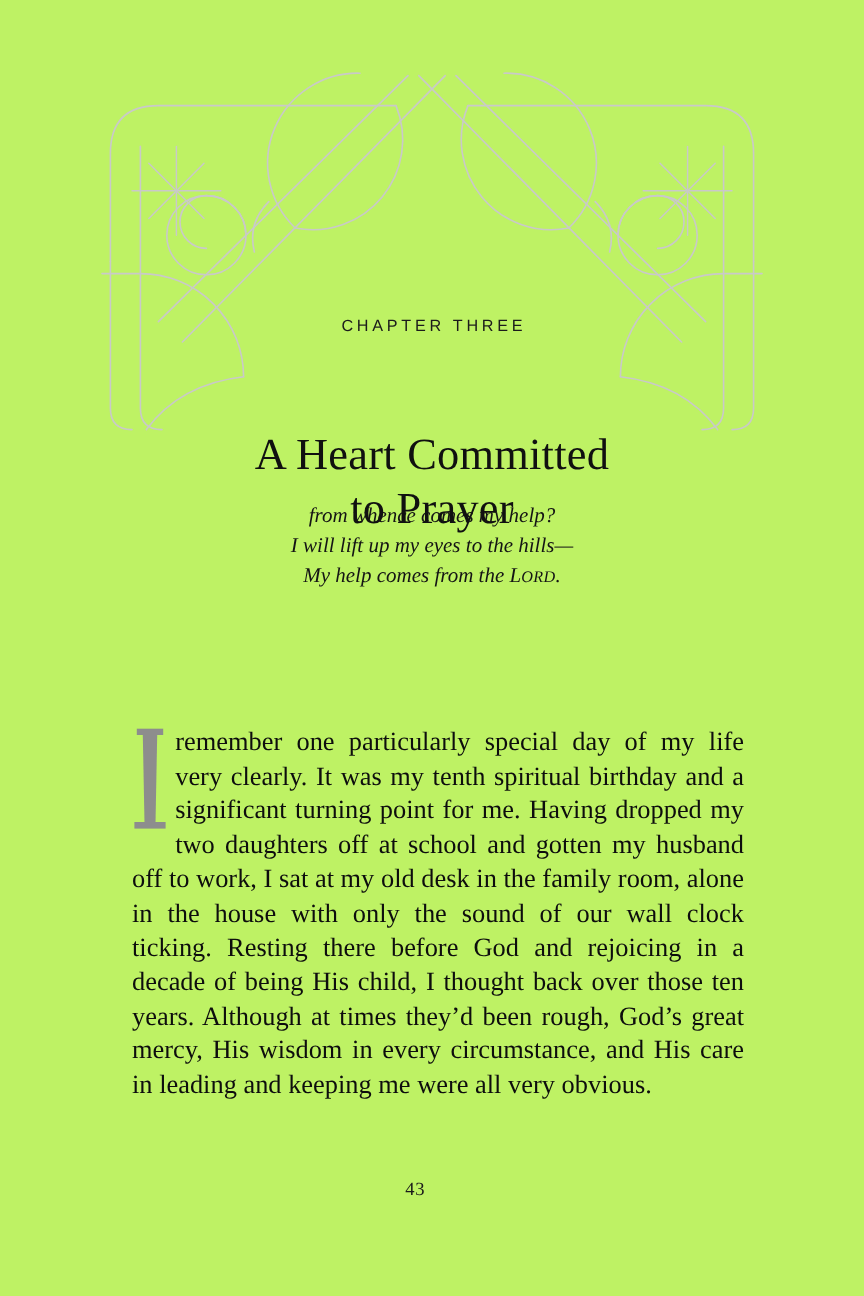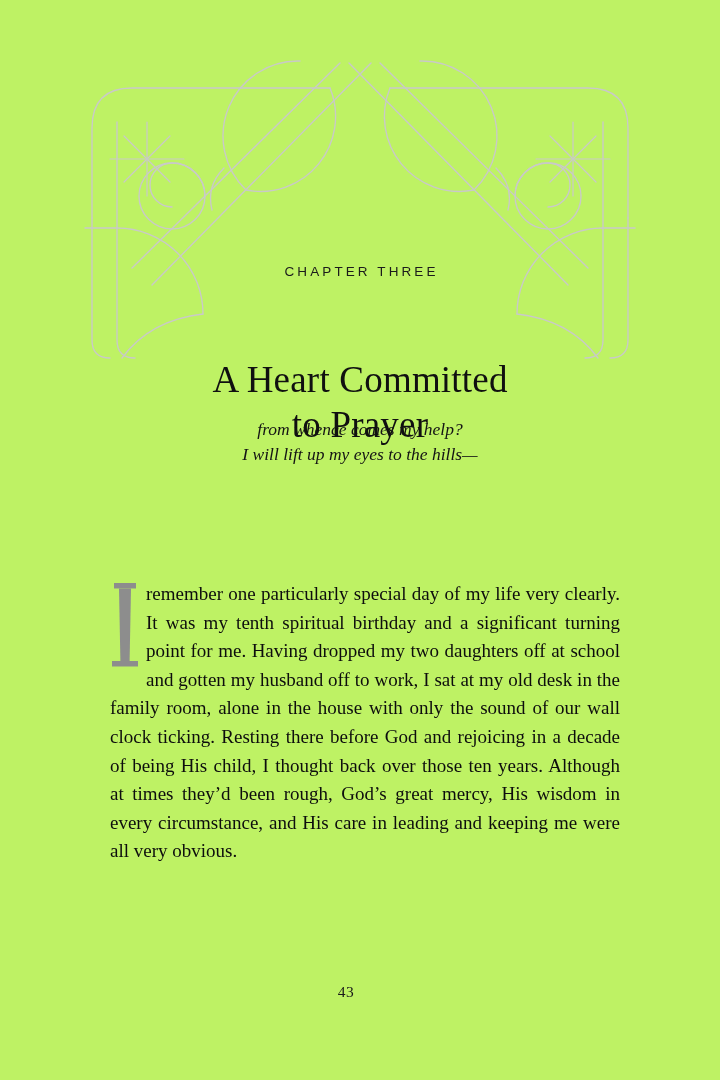--- a/index.html
+++ b/index.html
@@ -93,25 +93,25 @@
     text-align: center;
     font-family: "Liberation Serif", serif;
     font-size: 15px;
     letter-spacing: 0.9px;
     color: #161616;
   }
 
   
   #body-text {
     position: absolute;
-    top: 580px;
+    top: 604px;
     left: 110px;
     width: 510px;
     font-family: "Liberation Serif", serif;
-    font-size: 19px;
+    font-size: 22px;
     line-height: 28.6px;
     color: #0d0d0d;
     text-align: justify;
     text-justify: inter-word;
   }
   #body-text p {
     margin: 0;
   }
   #body-text p.indented {
     text-indent: 23px;
@@ -223,20 +223,21 @@
   <div id="chapter-label">CHAPTER THREE</div>
 
   <h1 id="chapter-title">
     <span class="tl">A Heart Committed</span>
     <span class="tl">to Prayer</span>
   </h1>
 
   <div id="epigraph">
     <span class="eline">from whence comes my help?</span>
     <span class="eline">I will lift up my eyes to the hills—</span>
+    <span class="eline"><span>My help comes from the L</span><span class="smallcaps">ORD</span><span>.</span></span>
   </div>
 
 
   <div id="body-text">
     <p class="first">
       <span class="dropcap-wrap">
         <svg class="dropcap-glyph" viewBox="0 0 30 86" xmlns="http://www.w3.org/2000/svg">
           <g fill="#8d8d8d">
             <rect x="4" y="0" width="22" height="5.5"></rect>
             <path d="M 9 5.5 L 21 5.5 L 19.6 78 L 10.4 78 Z"></path>

